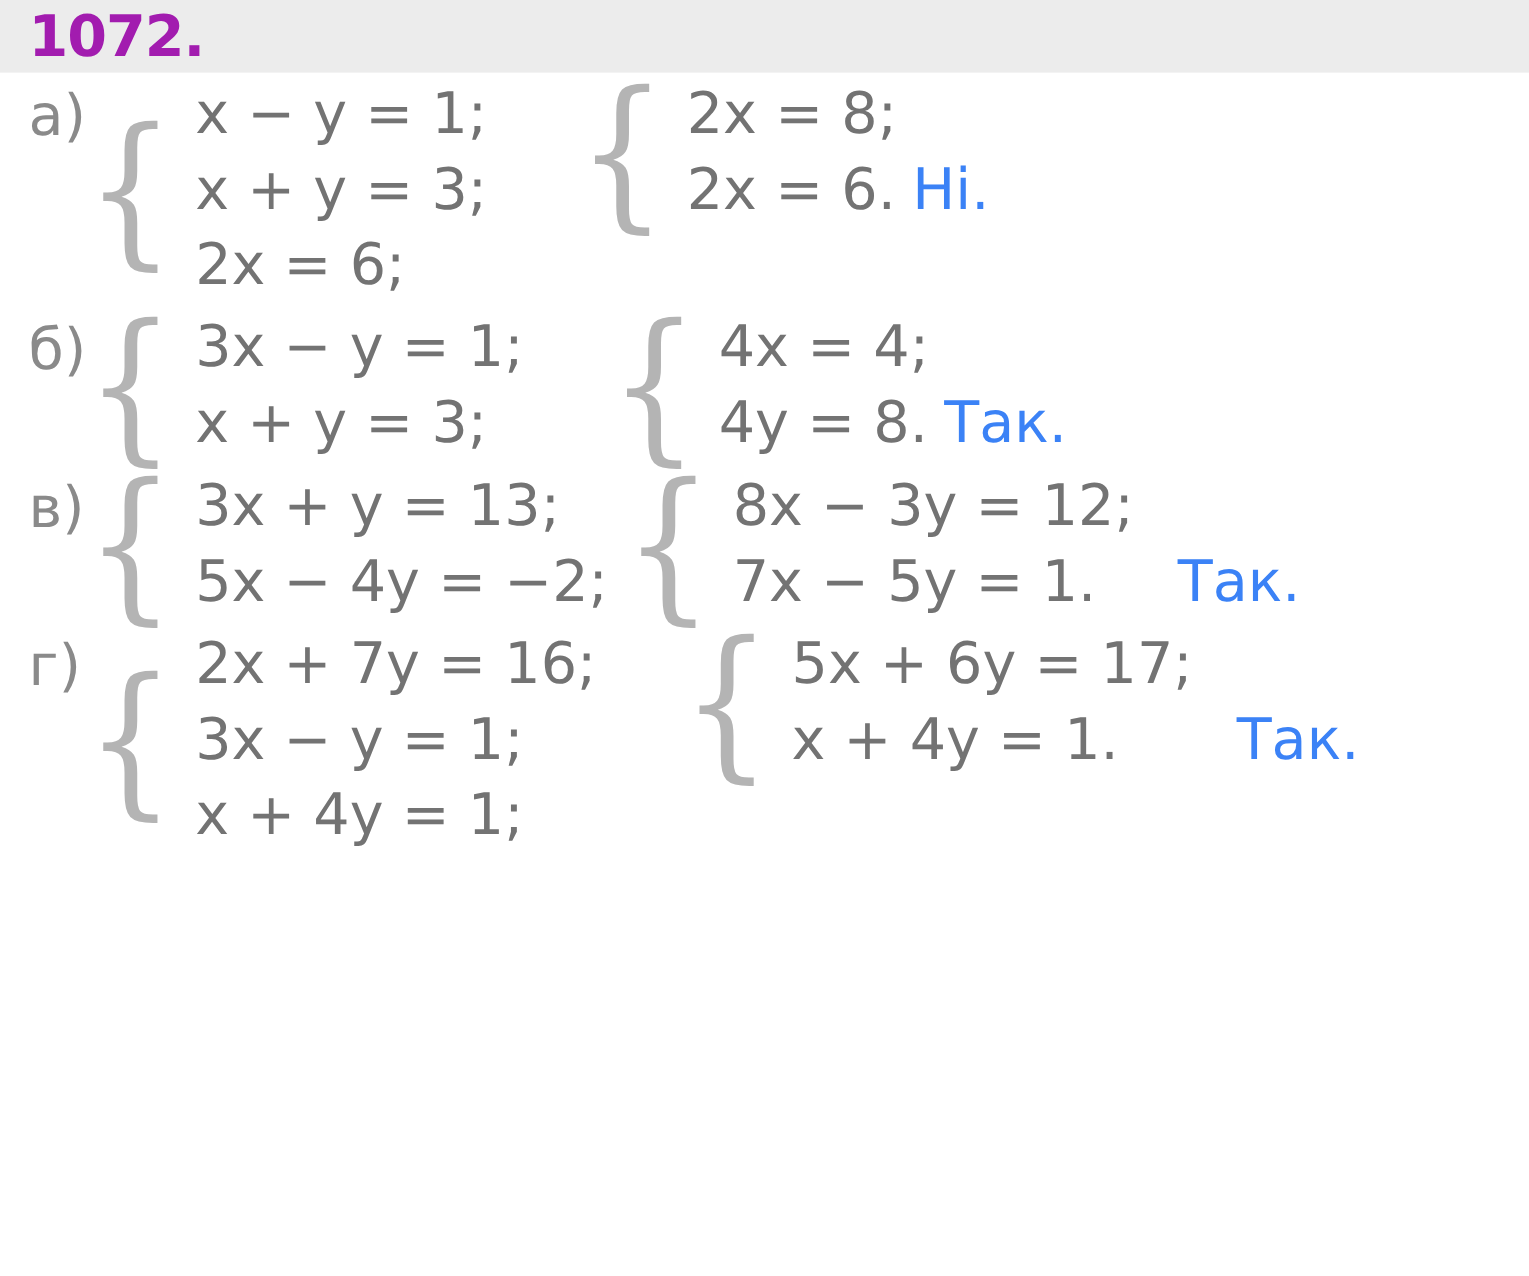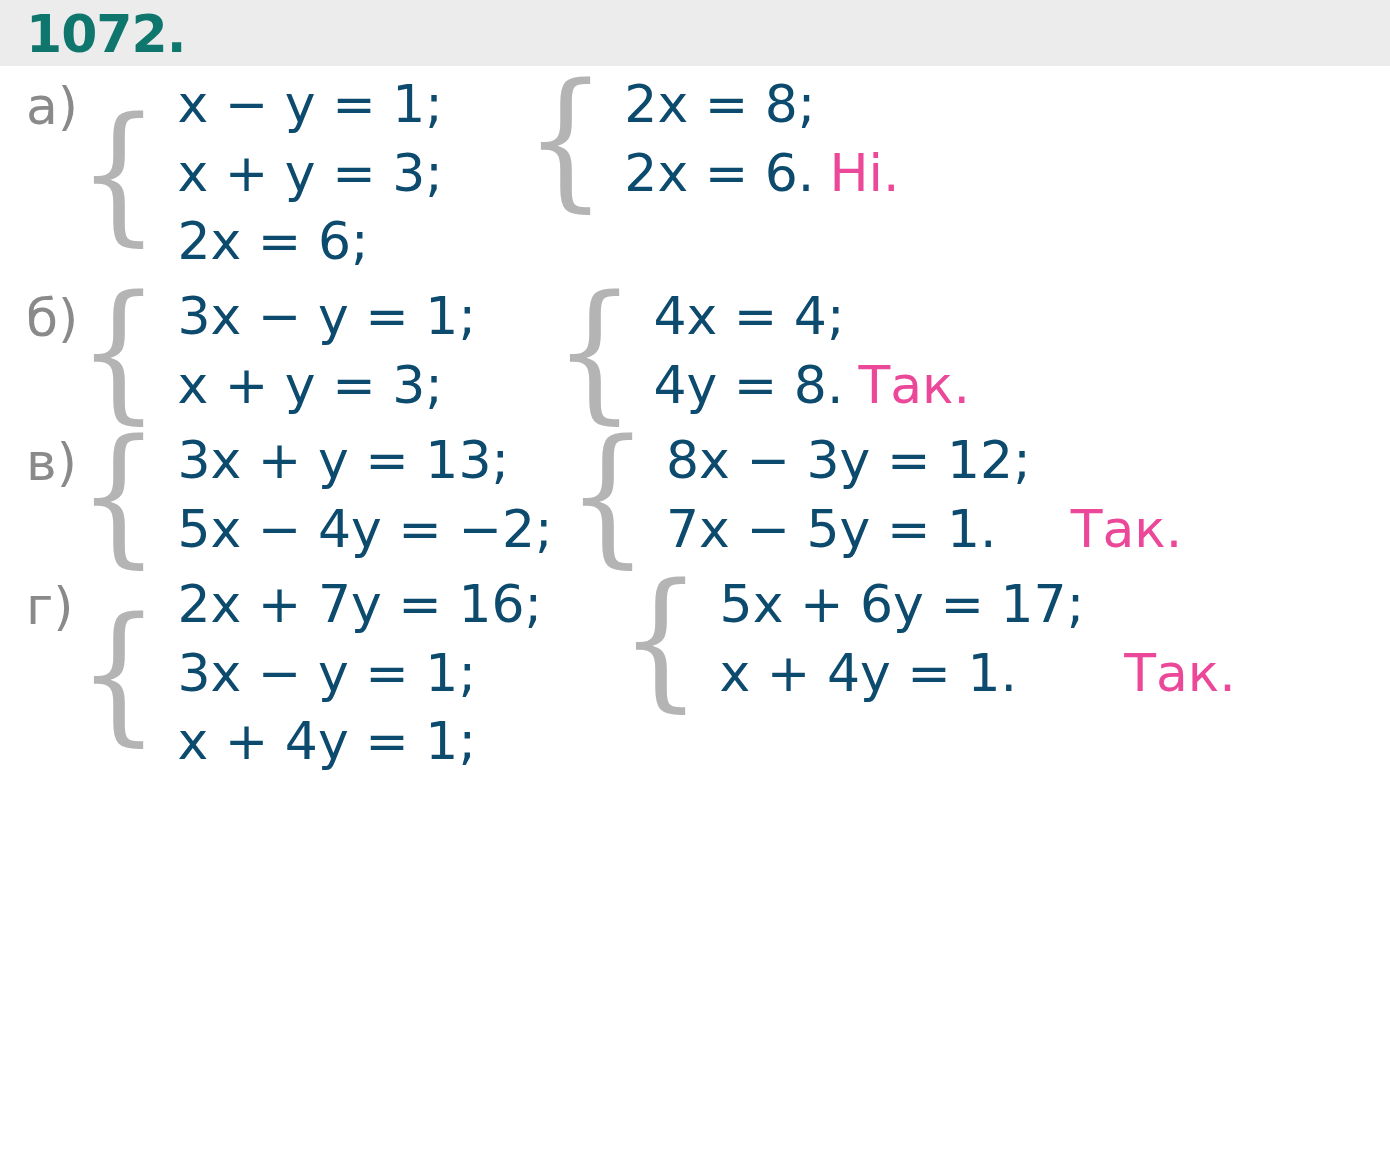--- a/index.html
+++ b/index.html
@@ -25,21 +25,21 @@
     display: flex;
     align-items: baseline;
     background: #ececec;
     padding: 4px 10px 8px 26px;
     height: 66px;
     box-sizing: border-box;
   }
   .heading .num {
     font-size: 52px;
     font-weight: bold;
-    color: #0f766e;
+    color: #a21caf;
     letter-spacing: -1px;
     margin-right: 16px;
   }
   .heading .title {
     font-size: 50px;
     font-style: italic;
     color: #8a8a8a;
     white-space: nowrap;
   }
 
@@ -83,27 +83,27 @@
     transform-origin: left center;
   }
   .eqs {
     display: flex;
     flex-direction: column;
     justify-content: center;
   }
   .eq {
     font-size: 52px;
     line-height: 1.32;
-    color: #0c4a6e;
+    color: #737373;
     white-space: nowrap;
   }
   .answer {
     font-size: 52px;
     line-height: 1.32;
-    color: #ec4899;
+    color: #3b82f6;
     white-space: nowrap;
   }
 
   
   .sys-gap-a { margin-left: 82px; }
   .sys-gap-b { margin-left: 78px; }
   .sys-gap-v { margin-left: 14px; }
   .sys-gap-g { margin-left: 78px; }
 
   .ans-pad { padding-left: 14px; }

